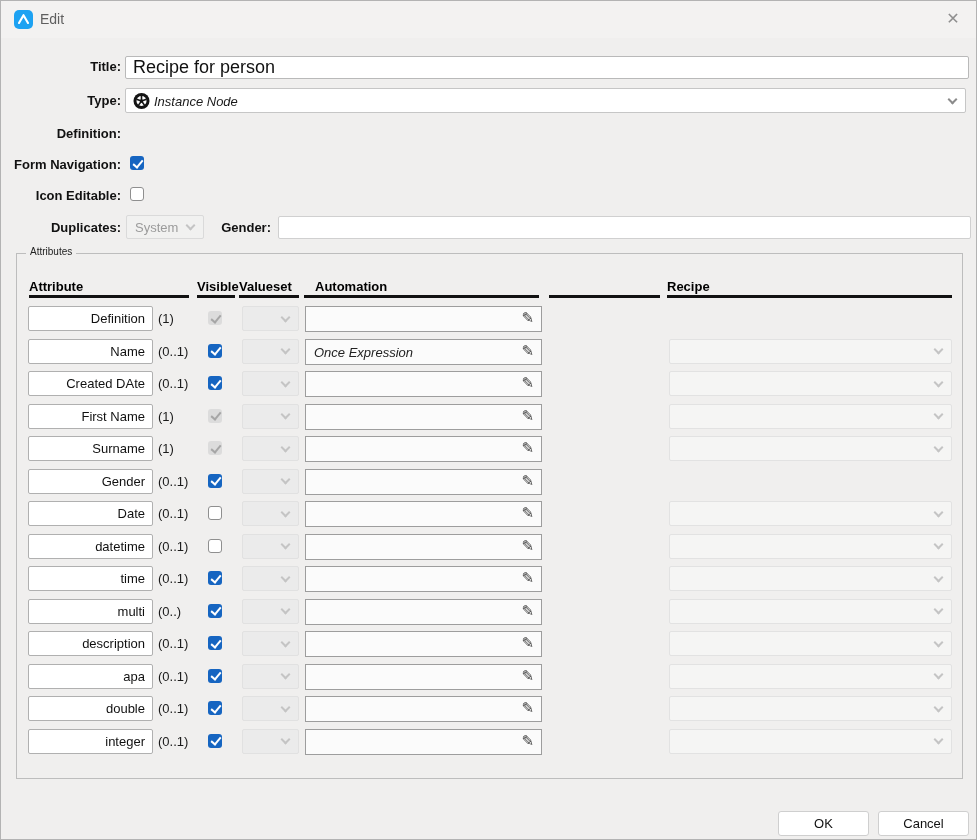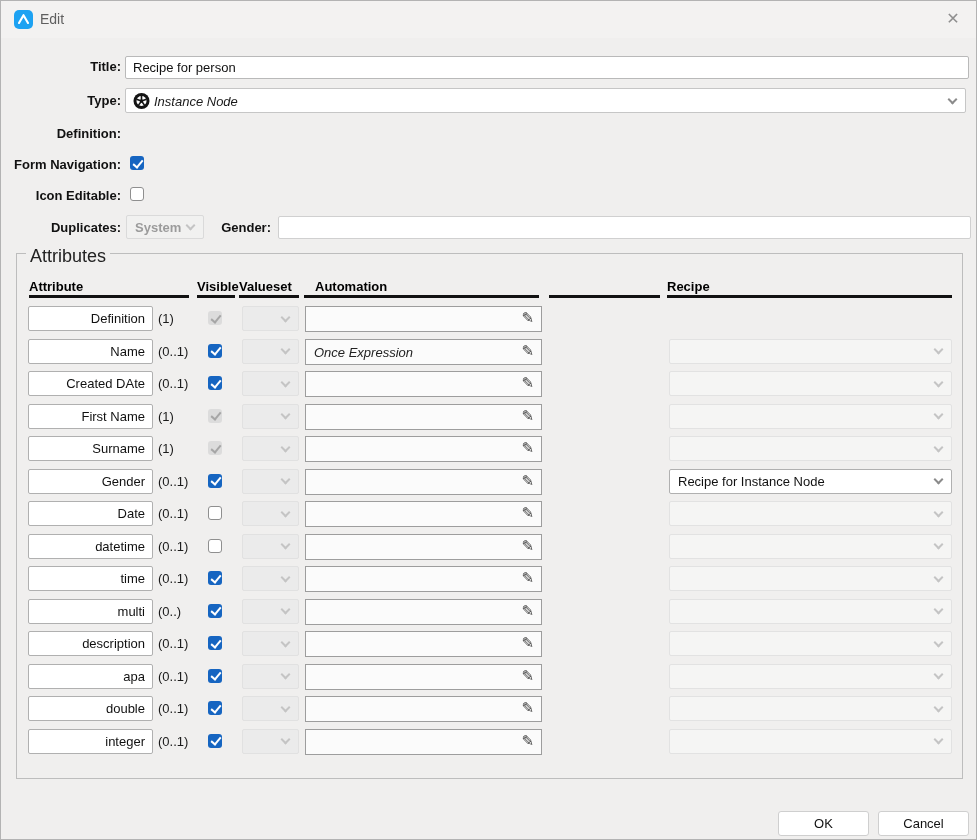--- a/index.html
+++ b/index.html
@@ -11,43 +11,43 @@
   }
   
   .titlebar { position:absolute; left:0; top:0; width:100%; height:37px; background:#f3f2f1; }
   .app-icon { position:absolute; left:13px; top:9px; width:19px; height:19px; }
   .win-title { position:absolute; left:39px; top:10px; font-size:14px; color:#5f5f5f; }
   .close-btn { position:absolute; right:8px; top:5px; width:30px; height:26px; text-align:center;
                line-height:26px; font-size:16px; color:#8f8f8f; cursor:default; }
   
   .flabel { position:absolute; left:0; width:120px; text-align:right; font-weight:bold; color:#111; }
   .tinput { position:absolute; background:#fff; border:1px solid #b9b9b9; border-radius:2px;
-            font-family:"Liberation Sans", sans-serif; font-size:13px; color:#111; padding:0 7px; outline:none; }
+            font-family:"Liberation Sans", sans-serif; font-size:18px; color:#111; padding:0 7px; outline:none; }
   .dropdown { position:absolute; background:#fff; border:1px solid #c6c6c6; border-radius:2px; }
   .dropdown .dtext { position:absolute; left:28px; top:50%; transform:translateY(-50%);font-style:italic; }
   .chev { position:absolute; right:9px; top:50%; width:7px; height:7px;
           border-right:2px solid #8b8b8b; border-bottom:2px solid #8b8b8b;
           transform:translateY(-72%) rotate(45deg); }
   .chev.light { border-color:#c4c4c4; }
   .type-icon { position:absolute; left:7px; top:50%; transform:translateY(-50%); width:17px; height:17px; }
   
   .cb { position:absolute; width:14px; height:14px; border-radius:3px; }
   .cb.unchecked { background:#fff; border:1px solid #8f8f8f; }
   .cb.checked { background:#1665c1; }
   .cb.checked-disabled { background:#dcdcdc; }
   .cb.checked::after, .cb.checked-disabled::after {
     content:""; position:absolute; left:4.5px; top:1.5px; width:4px; height:8px;
     border:solid #fff; border-width:0 2px 2px 0; transform:rotate(40deg); }
   .cb.checked-disabled::after { border-color:#a6a6a6; }
-  .dis-drop { position:absolute; background:#f1f1f0; border:1px solid #dadada; border-radius:2px;font-weight:bold; }
+  .dis-drop { position:absolute; background:#f1f1f0; border:1px solid #dadada; border-radius:2px; }
   .dis-drop .dtext { position:absolute; left:8px; top:50%; transform:translateY(-50%); color:#9b9b9b; }
   
   .groupbox { position:absolute; left:15px; top:252px; width:947px; height:526px;
               border:1px solid #bdbdbd; }
-  .group-label { position:absolute; left:9px; top:-8px; background:#f0efee; padding:0 4px; font-size:18px; color:#222; }
+  .group-label { position:absolute; left:9px; top:-8px; background:#f0efee; padding:0 4px; font-size:10px; color:#222; }
   .hdr { position:absolute; top:25px; font-weight:bold; color:#000000; }
   .hline { position:absolute; top:41px; height:3px; background:#111; }
   
   .arow { position:absolute; left:0; width:947px; height:26px; }
   .attr-name { position:absolute; left:11px; top:0; width:125px; height:25px; background:#fff;
                border:1px solid #b0b0b0; border-radius:2px; text-align:right; padding-right:7px;
                font-family:"Liberation Sans", sans-serif; font-size:13px; color:#111; outline:none; }
   .card { position:absolute; left:141px; top:5px; }
   .arow .cb { left:191px; top:5px; }
   .vs { position:absolute; left:225px; top:0; width:57px; height:25px; background:#ebebeb;
@@ -213,24 +213,20 @@
           <input class="attr-name" value="Gender" style="">
           <span class="card">(0..1)</span>
           <span class="cb checked"></span>
           <span class="vs">
             <i class="chev light"></i>
           </span>
           <div class="auto">
             <span class="auto-text"></span>
             <span class="pencil">✎</span>
           </div>
-          <div class="recipe enabled">
-            <span class="rtext">Recipe for Instance Node</span>
-            <i class="chev"></i>
-          </div>
         </div>
         <div class="arow" style="top: 247px;">
           <input class="attr-name" value="Date" style="">
           <span class="card">(0..1)</span>
           <span class="cb unchecked"></span>
           <span class="vs">
             <i class="chev light"></i>
           </span>
           <div class="auto">
             <span class="auto-text"></span>

